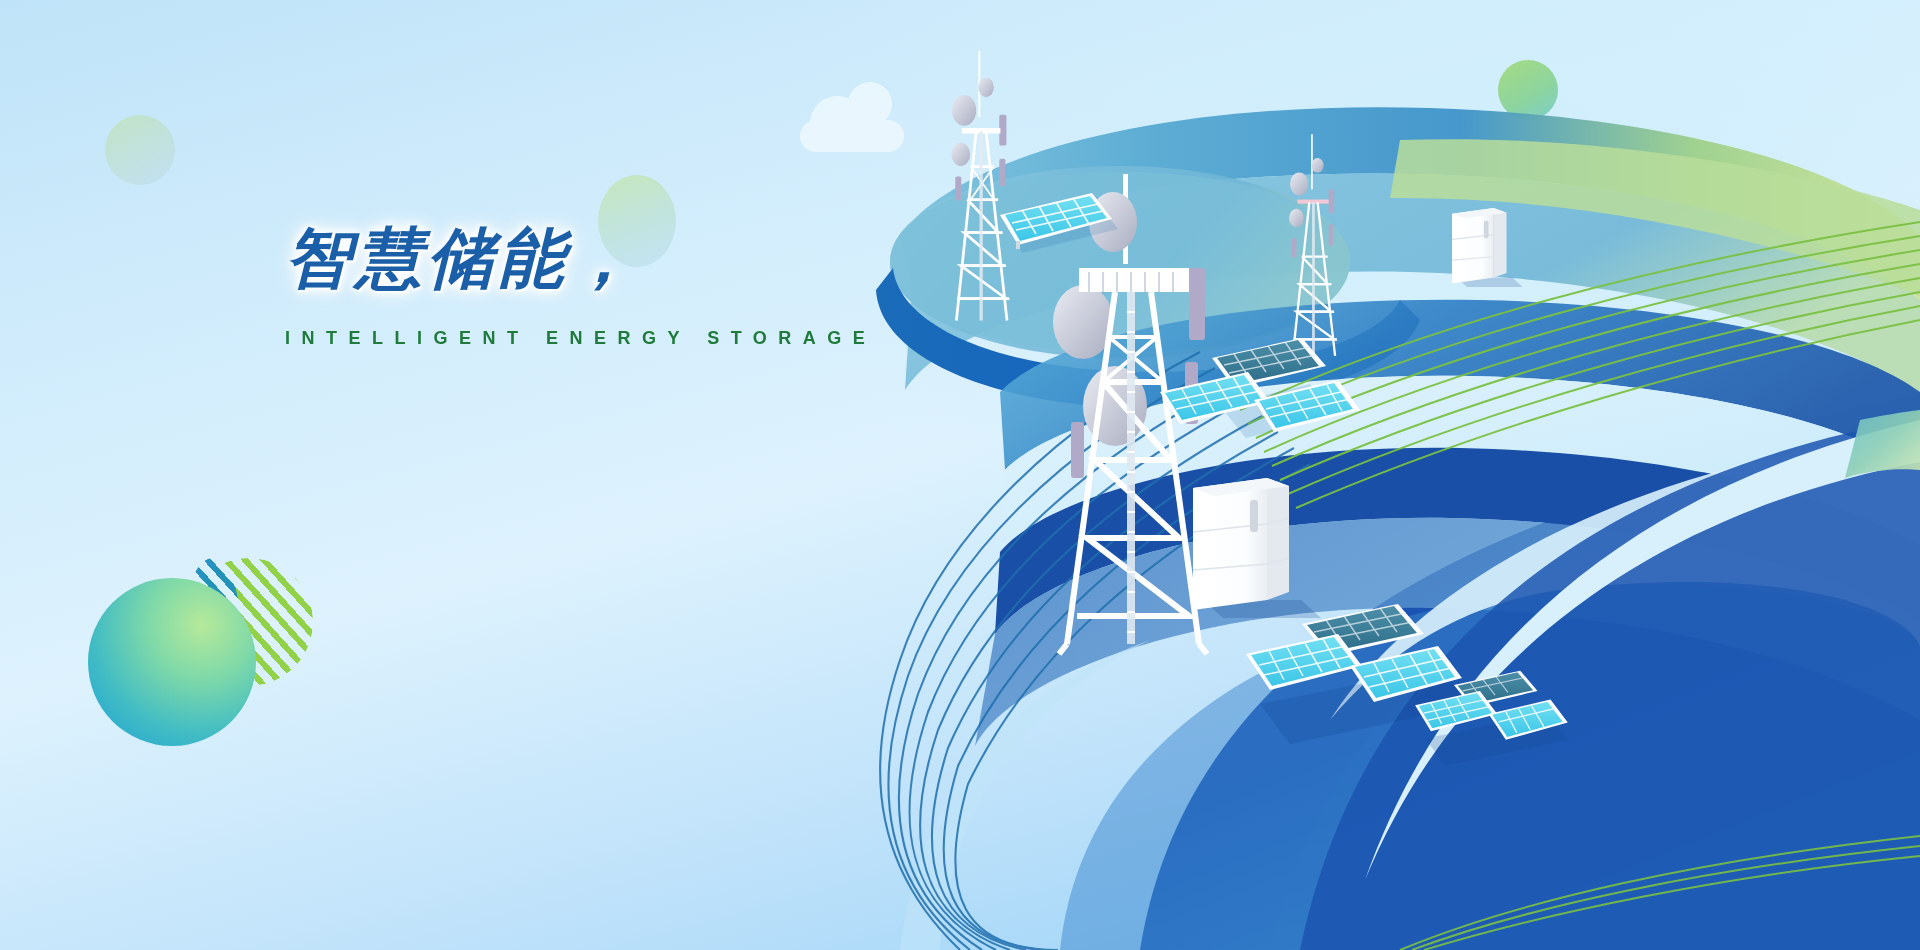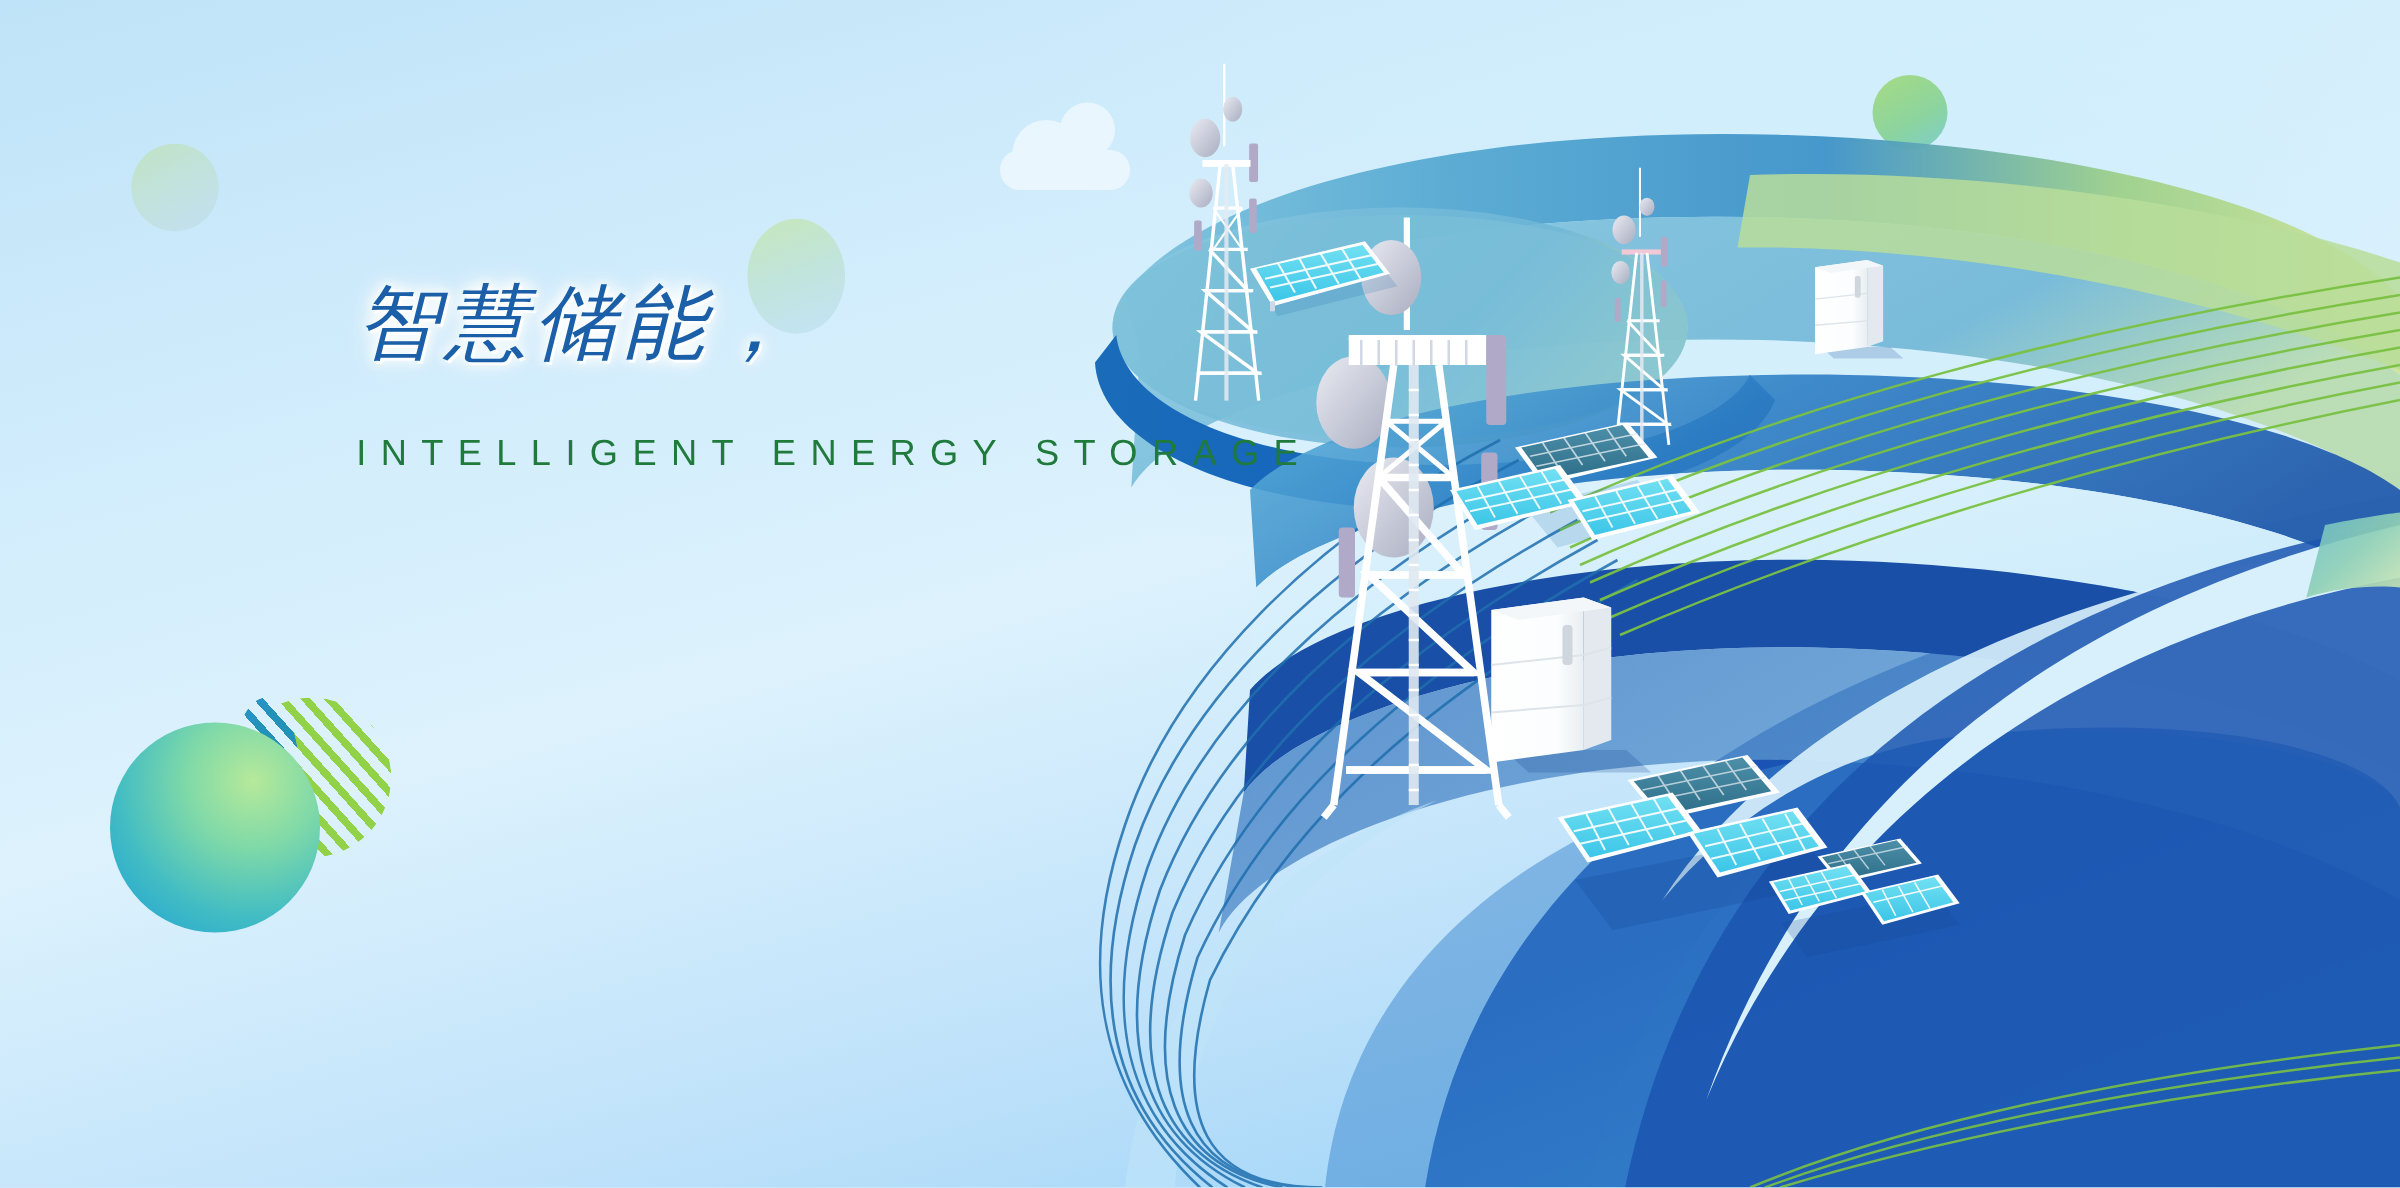--- a/index.html
+++ b/index.html
@@ -60,37 +60,37 @@
   .cloud { position:absolute; }
   .cloud .puff { position:absolute; border-radius:50%; background:#fff; }
   .cloud .base { position:absolute; border-radius:999px; background:#fff; }
   .cloud-1 { left:800px; top:82px; opacity:.55; }
   .cloud-3 { left:1760px; top:640px; opacity:.95; }
 
   
   .text-block { position:absolute; left:285px; top:215px; z-index:40; }
   .headline {
     font-size:66px;
-    font-weight:normal;
+    font-weight:bold;
     font-style:italic;
     color:#1a5fa8;
     letter-spacing:5px;
     line-height:1.33;
     white-space:nowrap;
     text-shadow:
       0 0 10px #fff, 0 0 10px #fff, 0 0 18px #fff,
       0 0 24px #ffffff, 2px 2px 0 rgba(255,255,255,.9);
   }
   .headline .l2 { margin-top:6px; }
   .subtitle {
-    margin-top:44px;
-    font-size:29px;
+    margin-top:25px;
+    font-size:18px;
     color:#1f7a3c;
     letter-spacing:11.5px;
-    font-weight:400;
+    font-weight:700;
     white-space:nowrap;
   }
 
   
   #scene { position:absolute; inset:0; z-index:20; }
   #arcs  { position:absolute; inset:0; z-index:25; pointer-events:none; }
   #green-lines { position:absolute; inset:0; z-index:26; pointer-events:none; }
   #objects { position:absolute; inset:0; z-index:30; }
 </style>
 </head>

